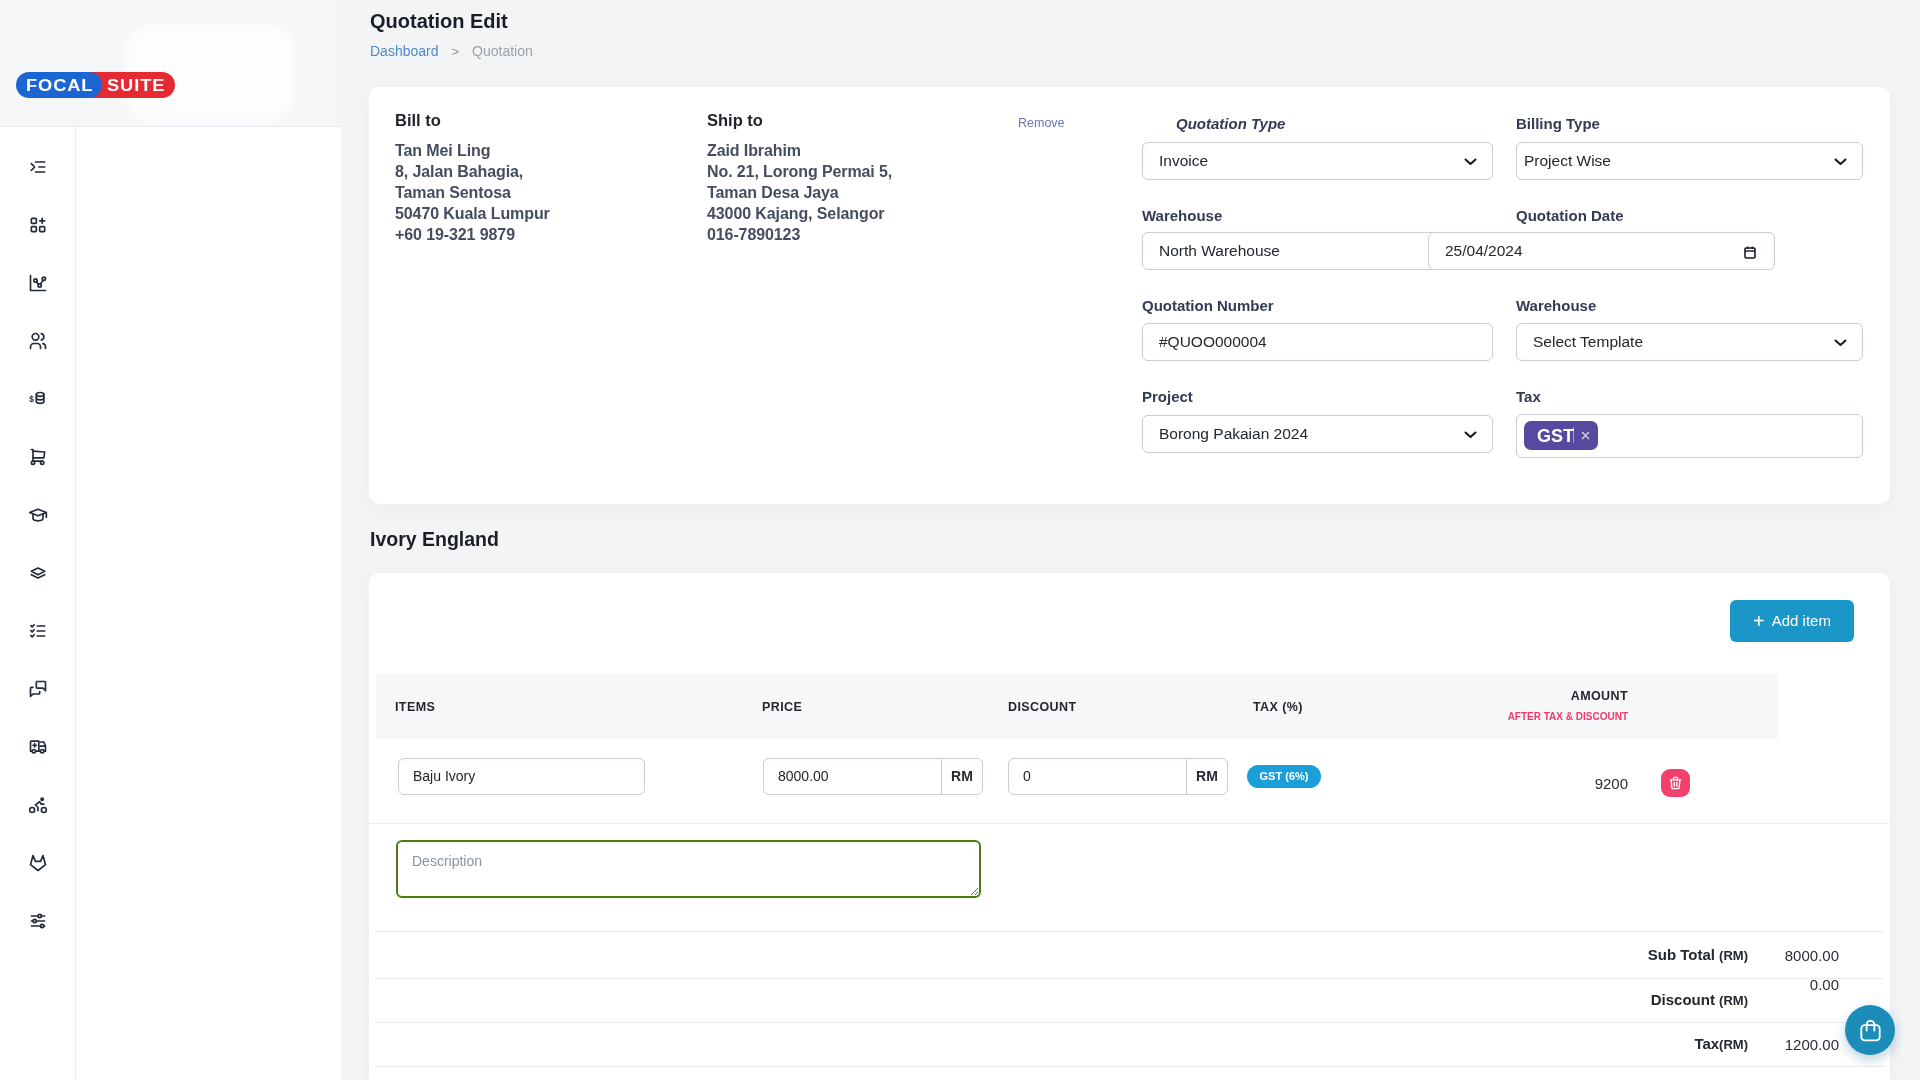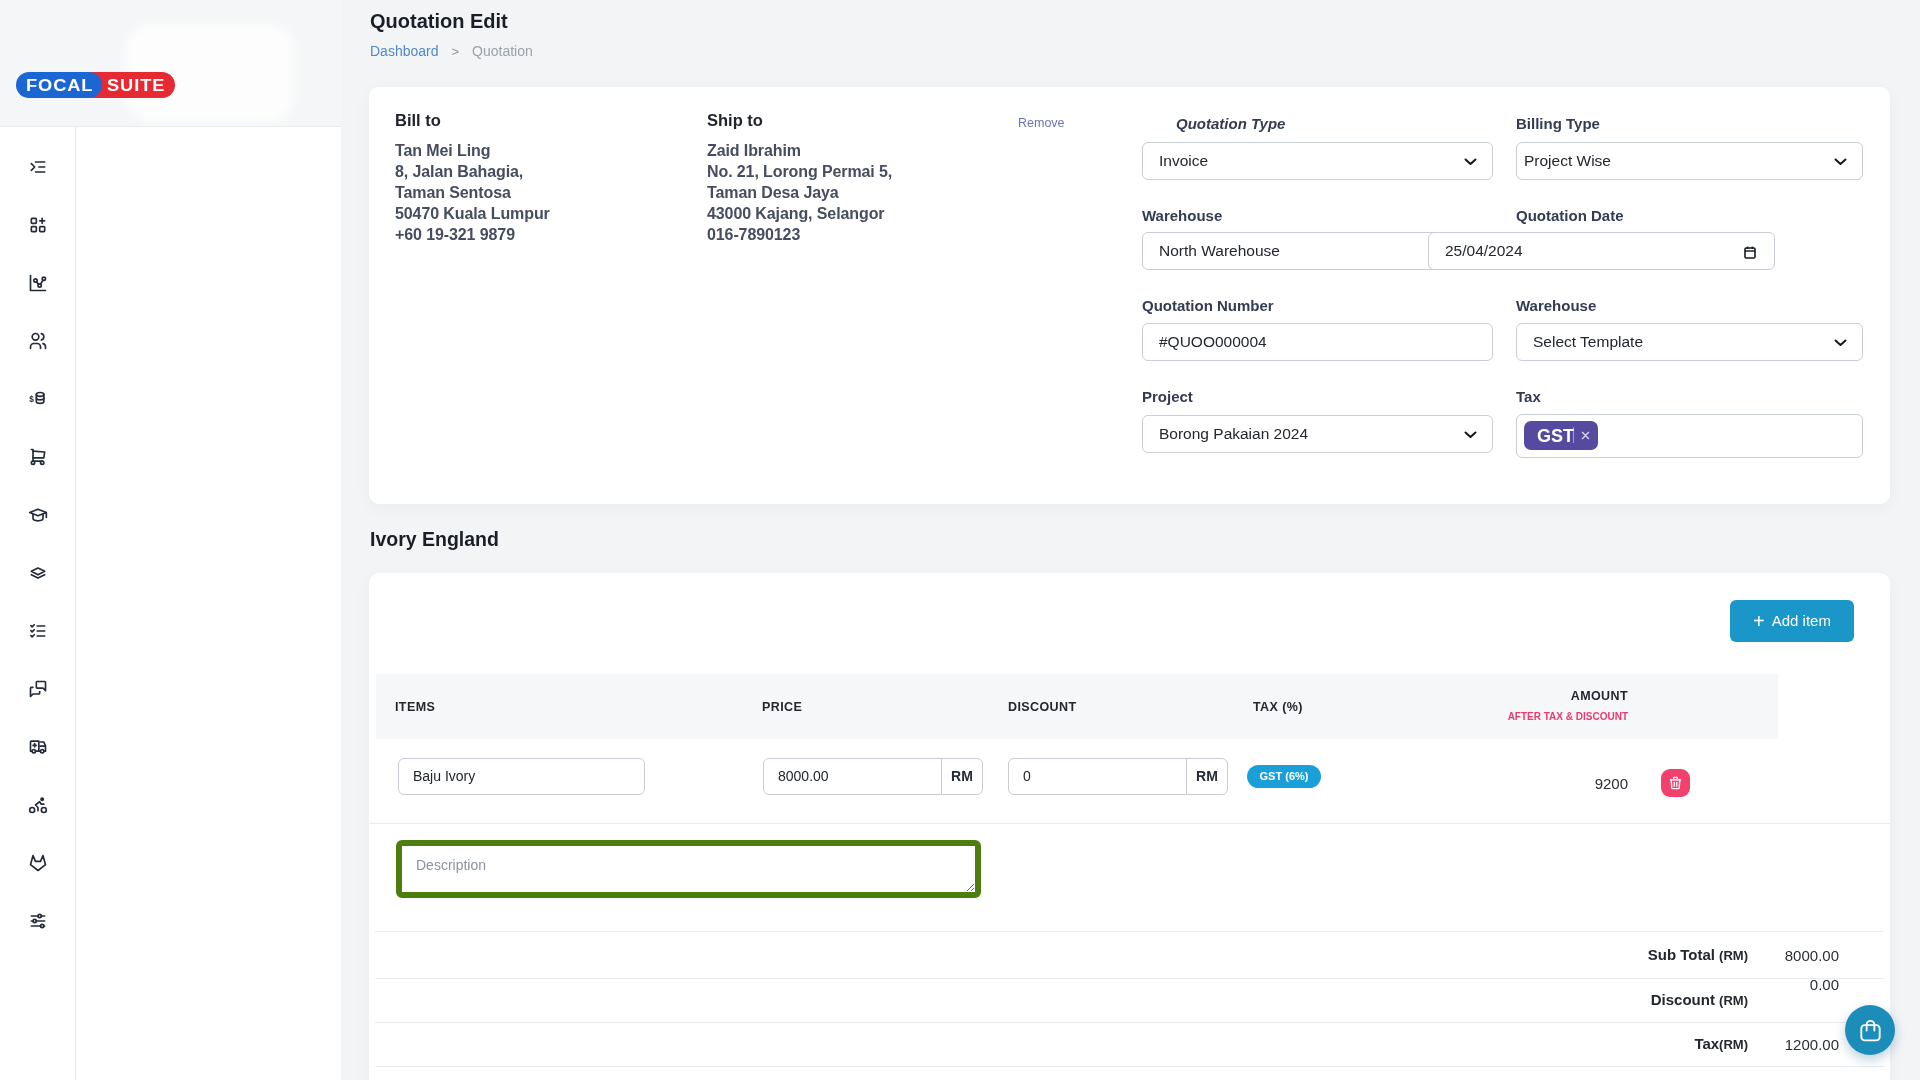--- a/index.html
+++ b/index.html
@@ -38,21 +38,21 @@
 .grp { position:absolute; width:220px; height:37px; border:1px solid #c9ccd4; border-radius:6px; background:#fff; }
 .grp .v { position:absolute; left:14px; top:0; line-height:35px; font-size:14px; color:#21262e; }
 .grp .rm { position:absolute; right:0; top:0; width:41px; height:35px; border-left:1px solid #c9ccd4; text-align:center; line-height:35px; font-size:14px; font-weight:600; color:#252a33; }
 #gst6 { left:1247px; top:765px; width:74px; height:23px; background:#1a9fd8; border-radius:12px; color:#fff; font-size:11px; font-weight:600; text-align:center; line-height:23px; }
 #del { left:1661px; top:769px; width:29px; height:28px; background:#f1416c; border-radius:9px; }
 .hr { position:absolute; height:1px; background:#e9ebef; }
 .totLbl { position:absolute; font-size:15px; font-weight:bold; color:#23272e; text-align:right; }
 .totLbl small { font-size:13px; }
 .totVal { position:absolute; font-size:15px; color:#2a2f37; text-align:right; }
 #fab { left:1845px; top:1005px; width:50px; height:50px; border-radius:50%; background:#1c8cb8; box-shadow:0 5px 12px rgba(20,90,130,.28); }
-textarea.desc { position:absolute; left:396px; top:840px; width:585px; height:58px; border:6px solid #4d7c0f; border-radius:6px; font-family:"Liberation Sans", sans-serif; font-size:14px; padding:11px 14px; color:#21262e; resize:both; }
+textarea.desc { position:absolute; left:396px; top:840px; width:585px; height:58px; border:2px solid #4d7c0f; border-radius:6px; font-family:"Liberation Sans", sans-serif; font-size:14px; padding:11px 14px; color:#21262e; resize:both; }
 textarea.desc::placeholder { color:#8a93a2; }
 </style>
 </head>
 <body>
 
 <div class="abs" id="sideHead">
     <div class="blob"></div>
   <div class="logo">
     <div class="blue"></div>
       <div class="red"></div>

